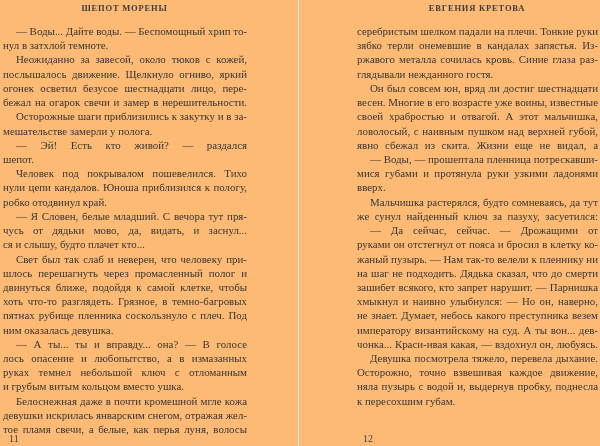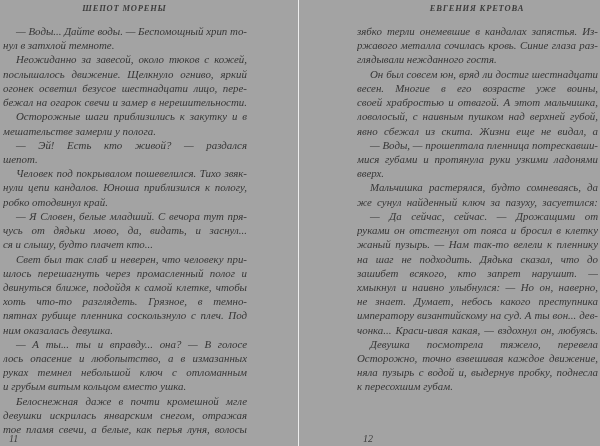--- a/index.html
+++ b/index.html
@@ -11,22 +11,21 @@
     height: 446px;
     background: #ffffff;
     font-family: "Liberation Serif", "DejaVu Serif", serif;
     color: #3a3a3a;
     position: relative;
     overflow: hidden;
   }
   .spread {
     position: absolute;
     inset: 0;
-    background: #a3a3a3;
-    font-style: italic;
+    background: #fdba74;
   }
   .gutter-line {
     position: absolute;
     left: 298px;
     top: 0;
     width: 1px;
     height: 446px;
     background: #ededed;
   }
   .page {
@@ -125,20 +124,21 @@
         <div class="line indent">Белоснежная даже в почти кромешной мгле кожа</div>
         <div class="line">девушки искрилась январским снегом, отражая жел-</div>
         <div class="line">тое пламя свечи, а белые, как перья луня, волосы</div>
       </div>
     <footer class="page-number">11</footer>
   </section>
 
   <section class="page page-right">
     <header class="running-head">ЕВГЕНИЯ КРЕТОВА</header>
     <div class="body-text">
+        <div class="line">серебристым шелком падали на плечи. Тонкие руки</div>
         <div class="line">зябко терли онемевшие в кандалах запястья. Из-под</div>
         <div class="line">ржавого металла сочилась кровь. Синие глаза раз-</div>
         <div class="line last">глядывали нежданного гостя.</div>
         <div class="line indent">Он был совсем юн, вряд ли достиг шестнадцати</div>
         <div class="line">весен. Многие в его возрасте уже воины, известные</div>
         <div class="line">своей храбростью и отвагой. А этот мальчишка, свет-</div>
         <div class="line">ловолосый, с наивным пушком над верхней губой,</div>
         <div class="line">явно сбежал из скита. Жизни еще не видал, а дедовых</div>
         <div class="line indent">— Воды, — прошептала пленница потрескавши-</div>
         <div class="line">мися губами и протянула руки узкими ладонями</div>

